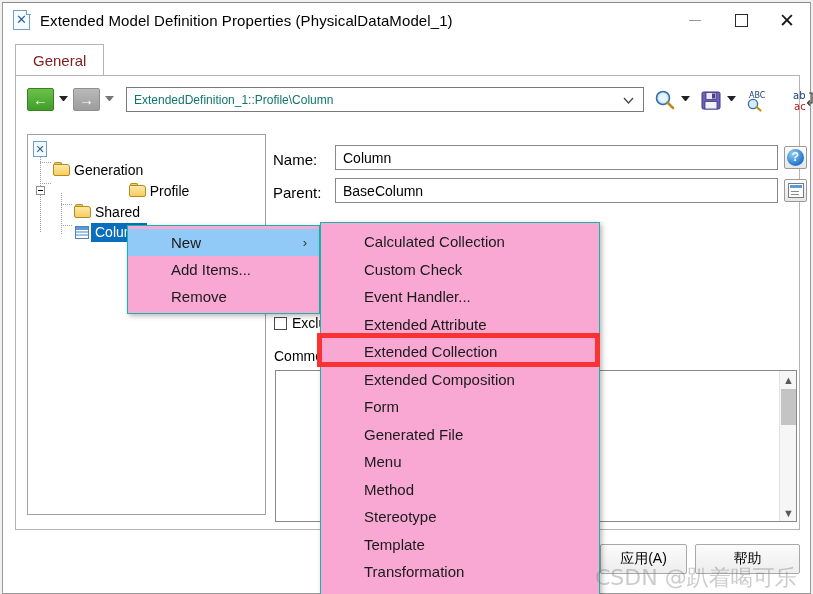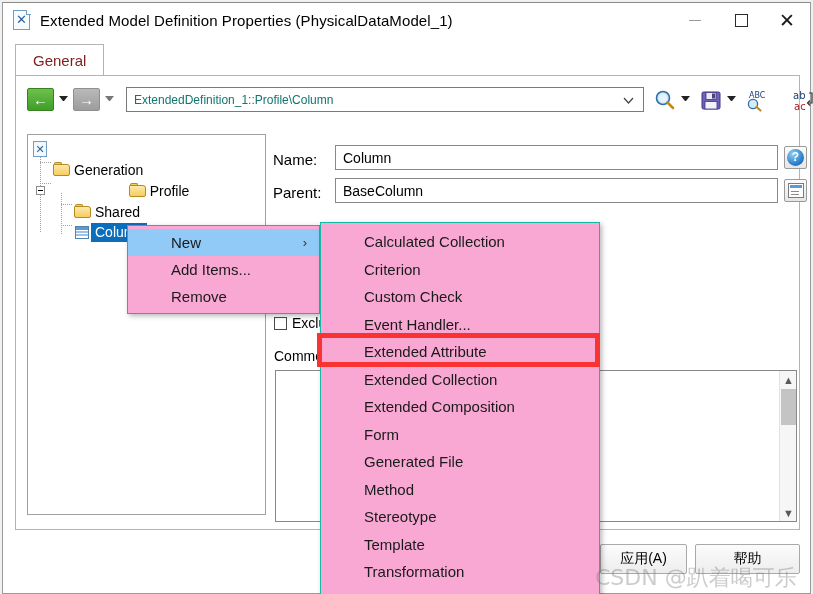--- a/index.html
+++ b/index.html
@@ -698,42 +698,42 @@
     <div class="mi">
       <span>Remove</span>
     </div>
   </div>
 
   <div class="ctxmenu menu-right">
     <div class="mi">
       <span>Calculated Collection</span>
     </div>
     <div class="mi">
-      <span>Criterion</span>
-    </div>
-    <div class="mi">
       <span>Custom Check</span>
     </div>
     <div class="mi">
       <span>Event Handler...</span>
     </div>
     <div class="mi">
       <span>Extended Attribute</span>
     </div>
     <div class="mi">
       <span>Extended Collection</span>
     </div>
     <div class="mi">
       <span>Extended Composition</span>
     </div>
     <div class="mi">
       <span>Form</span>
     </div>
     <div class="mi">
       <span>Generated File</span>
+    </div>
+    <div class="mi">
+      <span>Menu</span>
     </div>
     <div class="mi">
       <span>Method</span>
     </div>
     <div class="mi">
       <span>Stereotype</span>
     </div>
     <div class="mi">
       <span>Template</span>
     </div>

